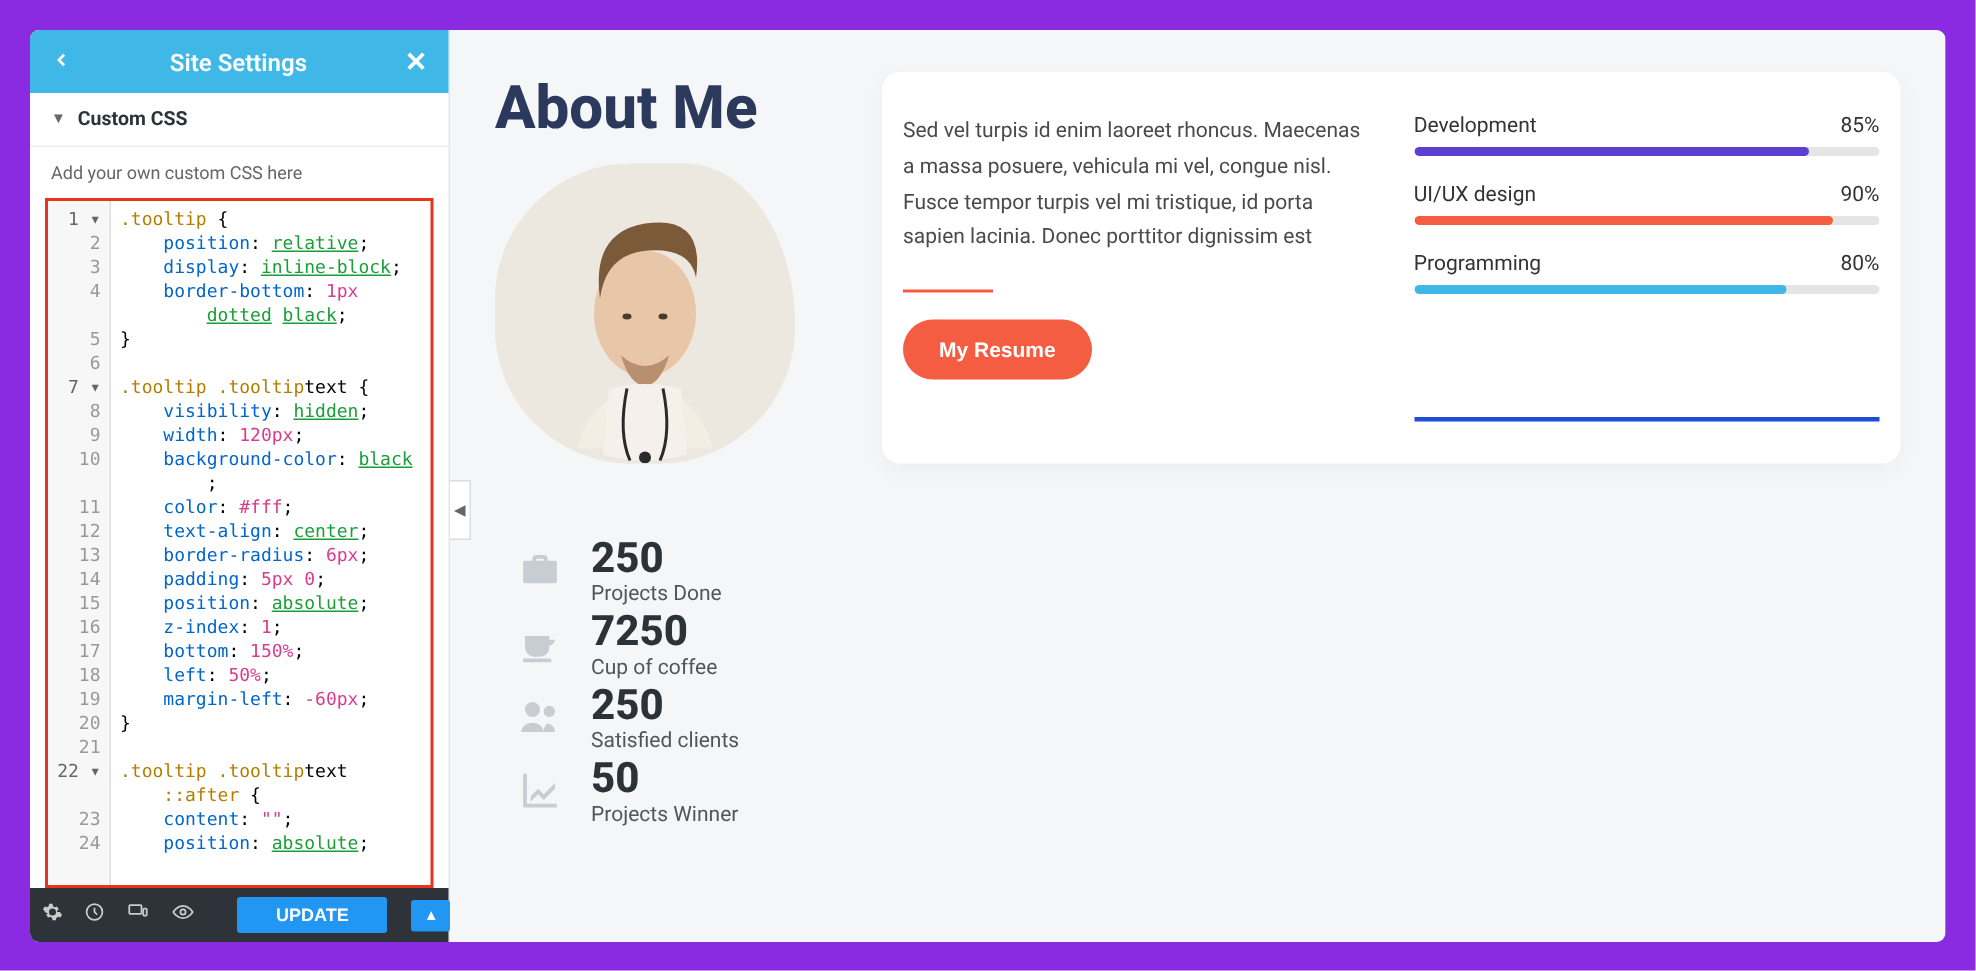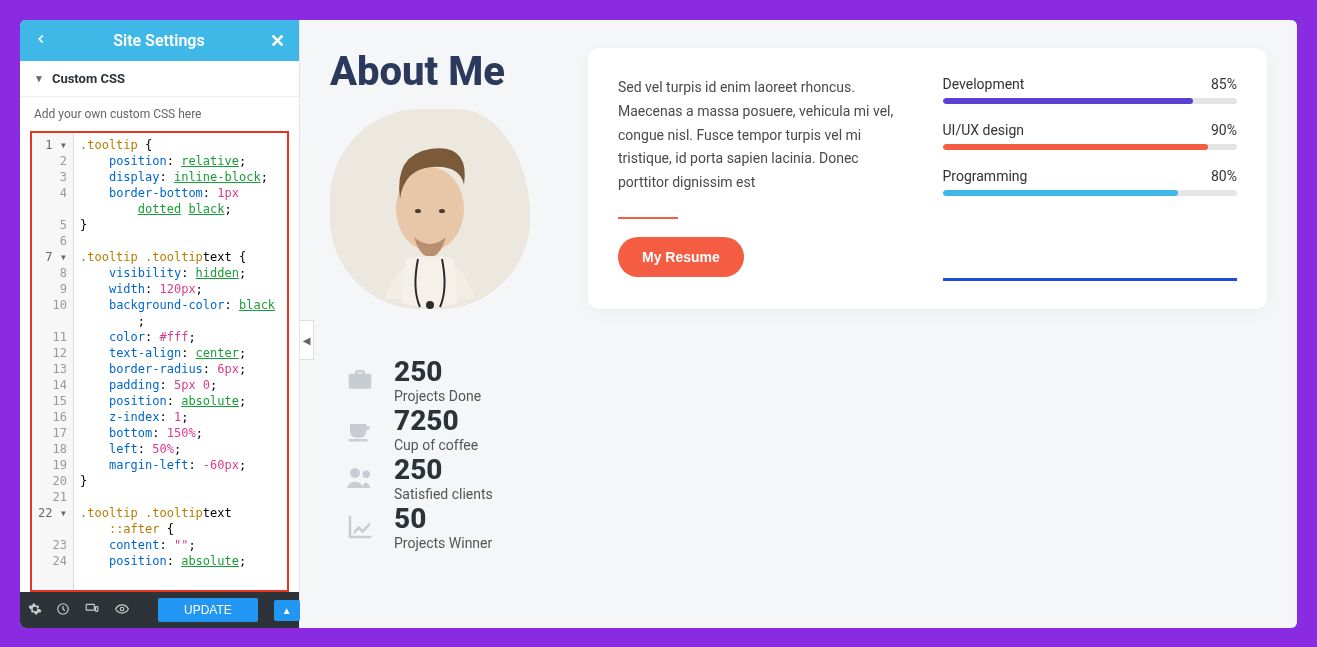--- a/index.html
+++ b/index.html
@@ -22,40 +22,40 @@
 .gutter div { height: 16px; }
 .code { padding: 4px 6px; flex: 1; white-space: pre; overflow: hidden; }
 .code .sel { color: #b47d00; } 
 .code .prop { color: #0066cc; }
 .code .val-kw { color: #1a9e38; text-decoration: underline; }
 .code .val-num { color: #d93c8a; }
 .code .val-str { color: #d93c8a; }
 .sidebar-footer { background: #2d3338; display: flex; align-items: center; padding: 6px 8px; gap: 14px; }
 .sidebar-footer .ico { color: #ccc; font-size: 14px; cursor: pointer; }
 .sidebar-footer .spacer { flex: 1; }
-.update-btn { background: #2196f3; color: #fff; border: none; padding: 5px 26px; font-size: 12px; font-weight: 400; cursor: pointer; border-radius: 2px; }
+.update-btn { background: #2196f3; color: #fff; border: none; padding: 5px 26px; font-size: 12px; font-weight: 700; cursor: pointer; border-radius: 2px; }
 .update-caret { background: #2196f3; color: #fff; border: none; padding: 5px 8px; font-size: 10px; cursor: pointer; border-radius: 2px; margin-left: 2px; }
 
 
 .main { flex: 1; background: #f5f6f8; position: relative; overflow: hidden; }
 .collapse-tab { position: absolute; left: 0; top: 300px; width: 14px; height: 40px; background: #fff; border: 1px solid #ddd; border-left: none; display: flex; align-items: center; justify-content: center; font-size: 10px; color: #666; cursor: pointer; }
 .topnav { background: #fff; display: flex; align-items: center; padding: 12px 28px; border-bottom: 1px solid #eee; }
 .logo { display: flex; align-items: center; margin-right: 40px; }
 .logo svg { width: 60px; height: 40px; }
 .nav-links { display: flex; gap: 34px; flex: 1; justify-content: center; }
 .nav-links a { color: #2c3338; text-decoration: none; font-weight: 700; font-size: 15px; cursor: pointer; }
 .signin-btn { background: #f55d42; color: #fff; border: none; padding: 10px 18px; font-size: 14px; font-weight: 700; cursor: pointer; border-radius: 4px; }
 
 .content { padding: 28px 30px; }
 .about-row { display: flex; gap: 28px; }
 .about-left { flex: 0 0 230px; }
 .about-title { font-size: 40px; font-weight: 800; color: #2b3a5c; margin-bottom: 14px; }
 .avatar { width: 200px; height: 200px; border-radius: 50%; border-top-right-radius: 40% 60%; overflow: hidden; background: #e8e8e8; position: relative; }
 .avatar svg { position: absolute; inset: 0; }
-.about-card { flex: 1; background: #fff; border-radius: 12px; padding: 28px 30px; display: flex; gap: 30px; box-shadow: 0 4px 16px rgba(0,0,0,0.04); }
+.about-card { flex: 1; background: #fff; border-radius: 12px; padding: 28px 14px; display: flex; gap: 30px; box-shadow: 0 4px 16px rgba(0,0,0,0.04); }
 .about-text { flex: 1; }
 .about-text p { color: #4a4a4a; font-size: 14px; line-height: 1.7; margin-bottom: 22px; }
 .about-text .divider { border-bottom: 2px solid #f55d42; width: 60px; margin-bottom: 18px; }
 .resume-btn { background: #f55d42; color: #fff; border: none; padding: 12px 24px; font-size: 14px; font-weight: 700; cursor: pointer; border-radius: 999px; }
 .skills { flex: 1; display: flex; flex-direction: column; gap: 18px; border-bottom: 3px solid #1d4ed8; padding-bottom: 26px; }
 .skill-row { }
 .skill-head { display: flex; justify-content: space-between; font-size: 14px; color: #333; margin-bottom: 6px; }
 .skill-bar { height: 6px; background: #e5e5e5; border-radius: 3px; overflow: hidden; }
 .skill-fill { height: 100%; border-radius: 3px; }
 

